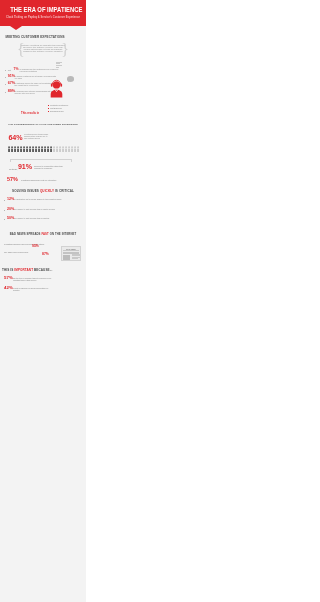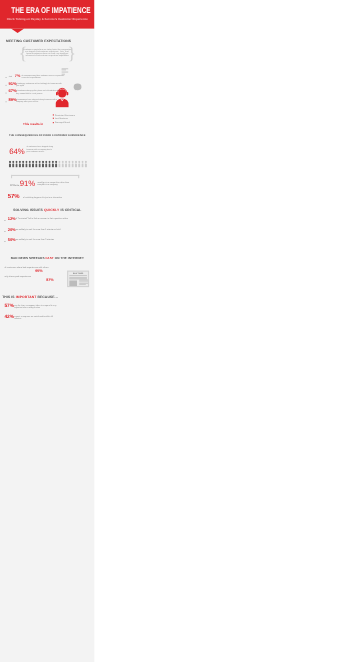--- a/index.html
+++ b/index.html
@@ -10,21 +10,21 @@
 
 
 #hdr{left:0;top:0;width:86px;height:26px;background:#e0262c}
 #hdr-title{left:0;top:6.2px;width:86px;text-align:center;color:#fff;font-size:7.7px;font-weight:bold;line-height:7.7px;white-space:nowrap;transform:scaleX(.762);transform-origin:center top}
 #hdr-sub{left:0;top:15.9px;width:86px;text-align:center;color:#f6bfc1;font-size:2.65px;font-weight:bold;line-height:3px;white-space:nowrap}
 #chev{left:10px;top:26px;width:0;height:0;border-left:6px solid transparent;border-right:6px solid transparent;border-top:4.5px solid #e0262c}
 
 
 .sh{font-size:3.05px;font-weight:bold;color:#4a4a4a;letter-spacing:.1px;line-height:4px}
 .sh .r{color:#e0262c}
-.big{font-size:7.1px;font-weight:normal;color:#e0262c;line-height:7.3px;letter-spacing:-.1px;white-space:nowrap}
+.big{font-size:7.1px;font-weight:bold;color:#e0262c;line-height:7.3px;letter-spacing:-.1px;white-space:nowrap}
 
 
 #s1h{left:5.5px;top:35.4px}
 #qb{left:17px;top:44px;width:52px;height:13px}
 .brace{position:absolute;font-size:16px;color:#d0d0d0;font-family:"Liberation Serif",serif;line-height:16px;top:-1.6px}
 #qtxt{left:4px;top:.2px;width:44px;text-align:center;font-size:1.75px;color:#8f8f8f;line-height:2.08px}
 .s1row{position:absolute;left:4.5px;width:78px;height:6px}
 .s1row .bu{position:absolute;left:0;top:2.2px;width:1.1px;height:1.1px;border-radius:50%;background:#a8a8a8}
 .s1row .pc{position:absolute;left:3.2px;top:0;font-size:3.7px;font-weight:bold;color:#e0262c;line-height:3.9px;white-space:nowrap}
 .s1row .tx{position:absolute;left:10px;top:.5px;width:44px;font-size:1.7px;color:#8a8a8a;line-height:2.05px}

